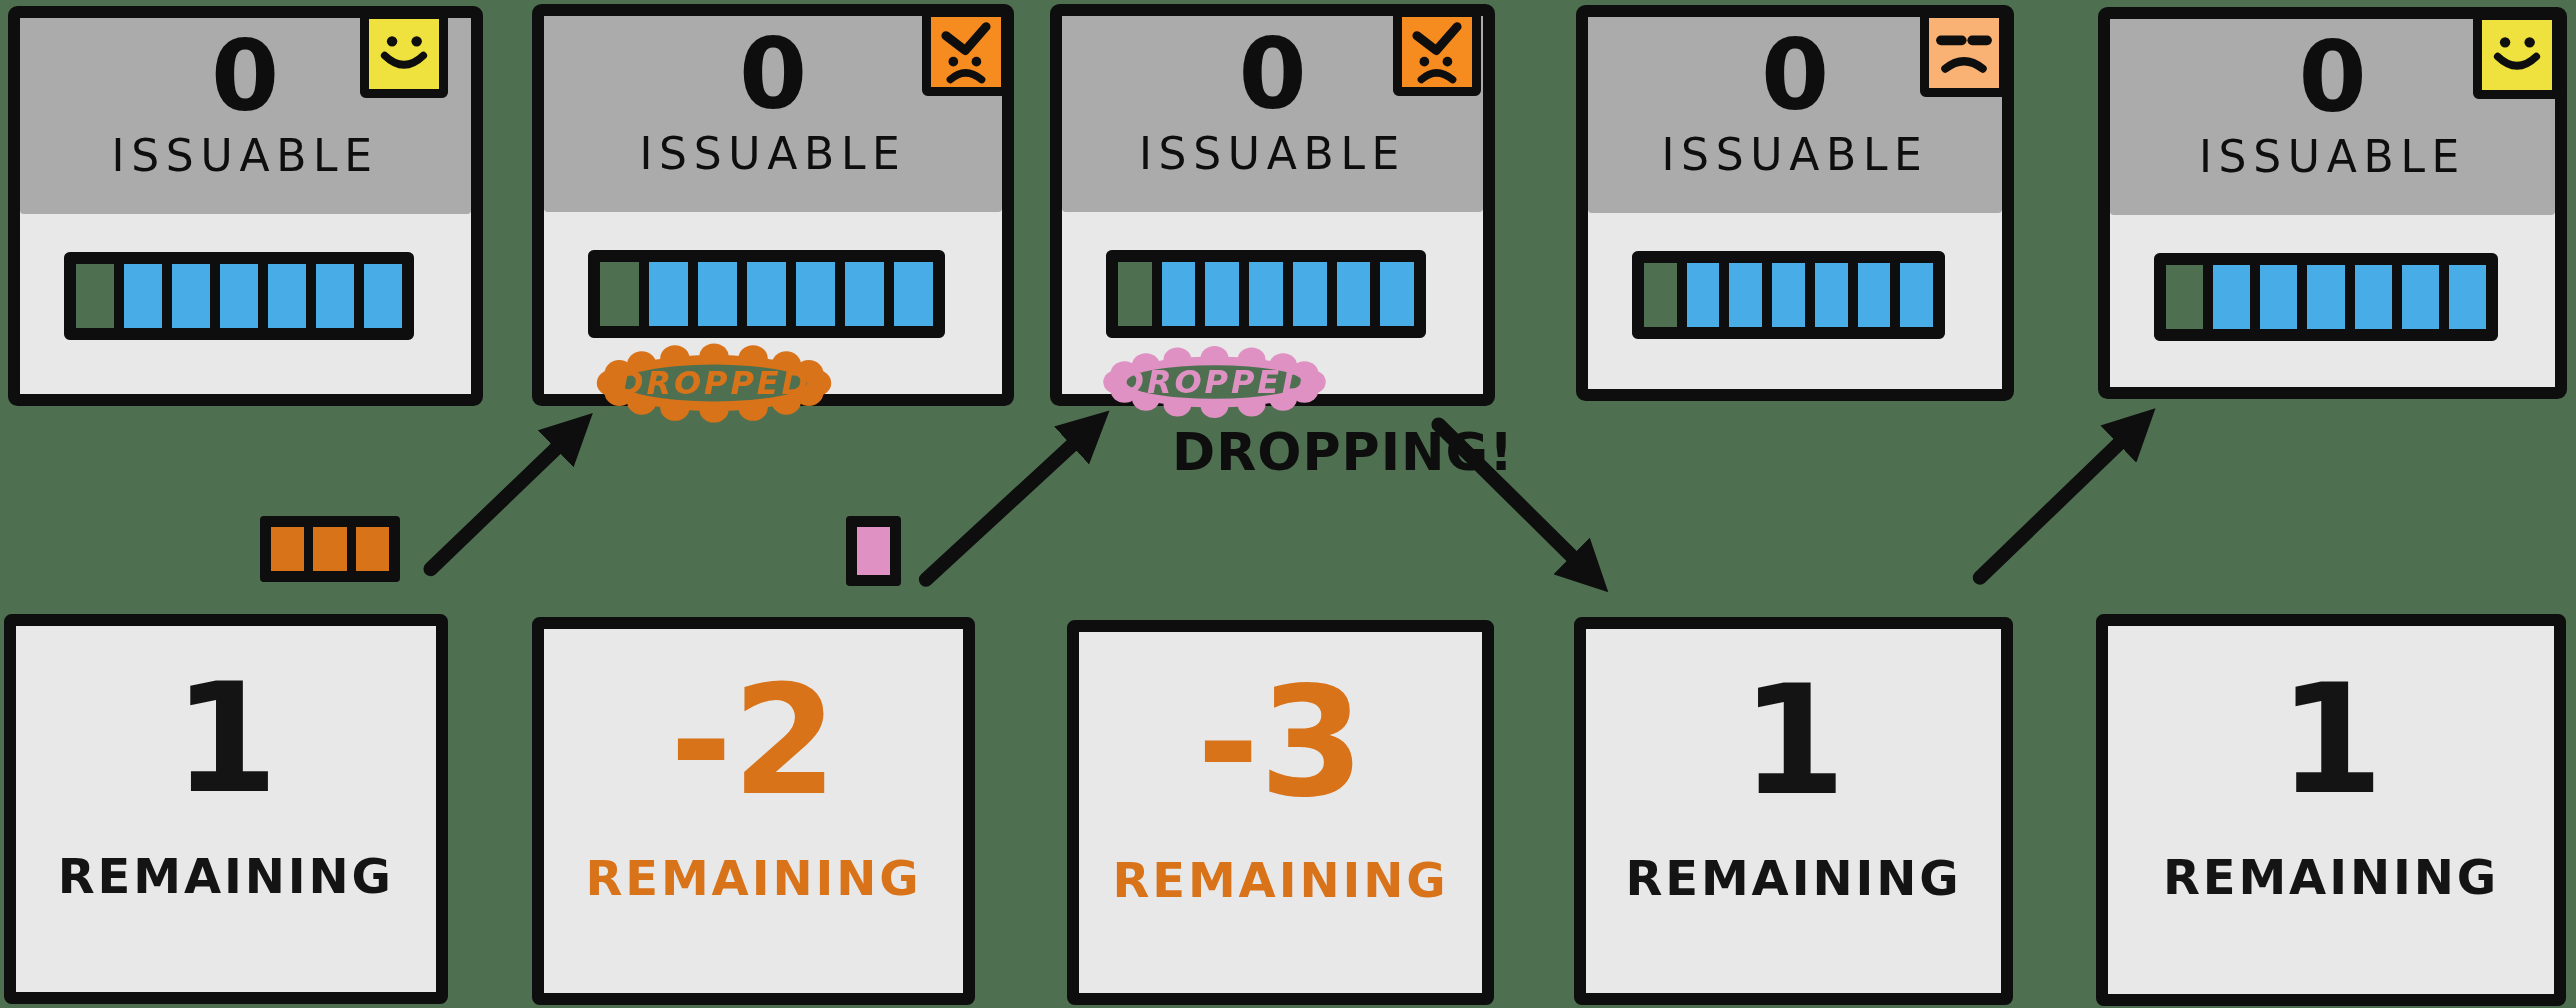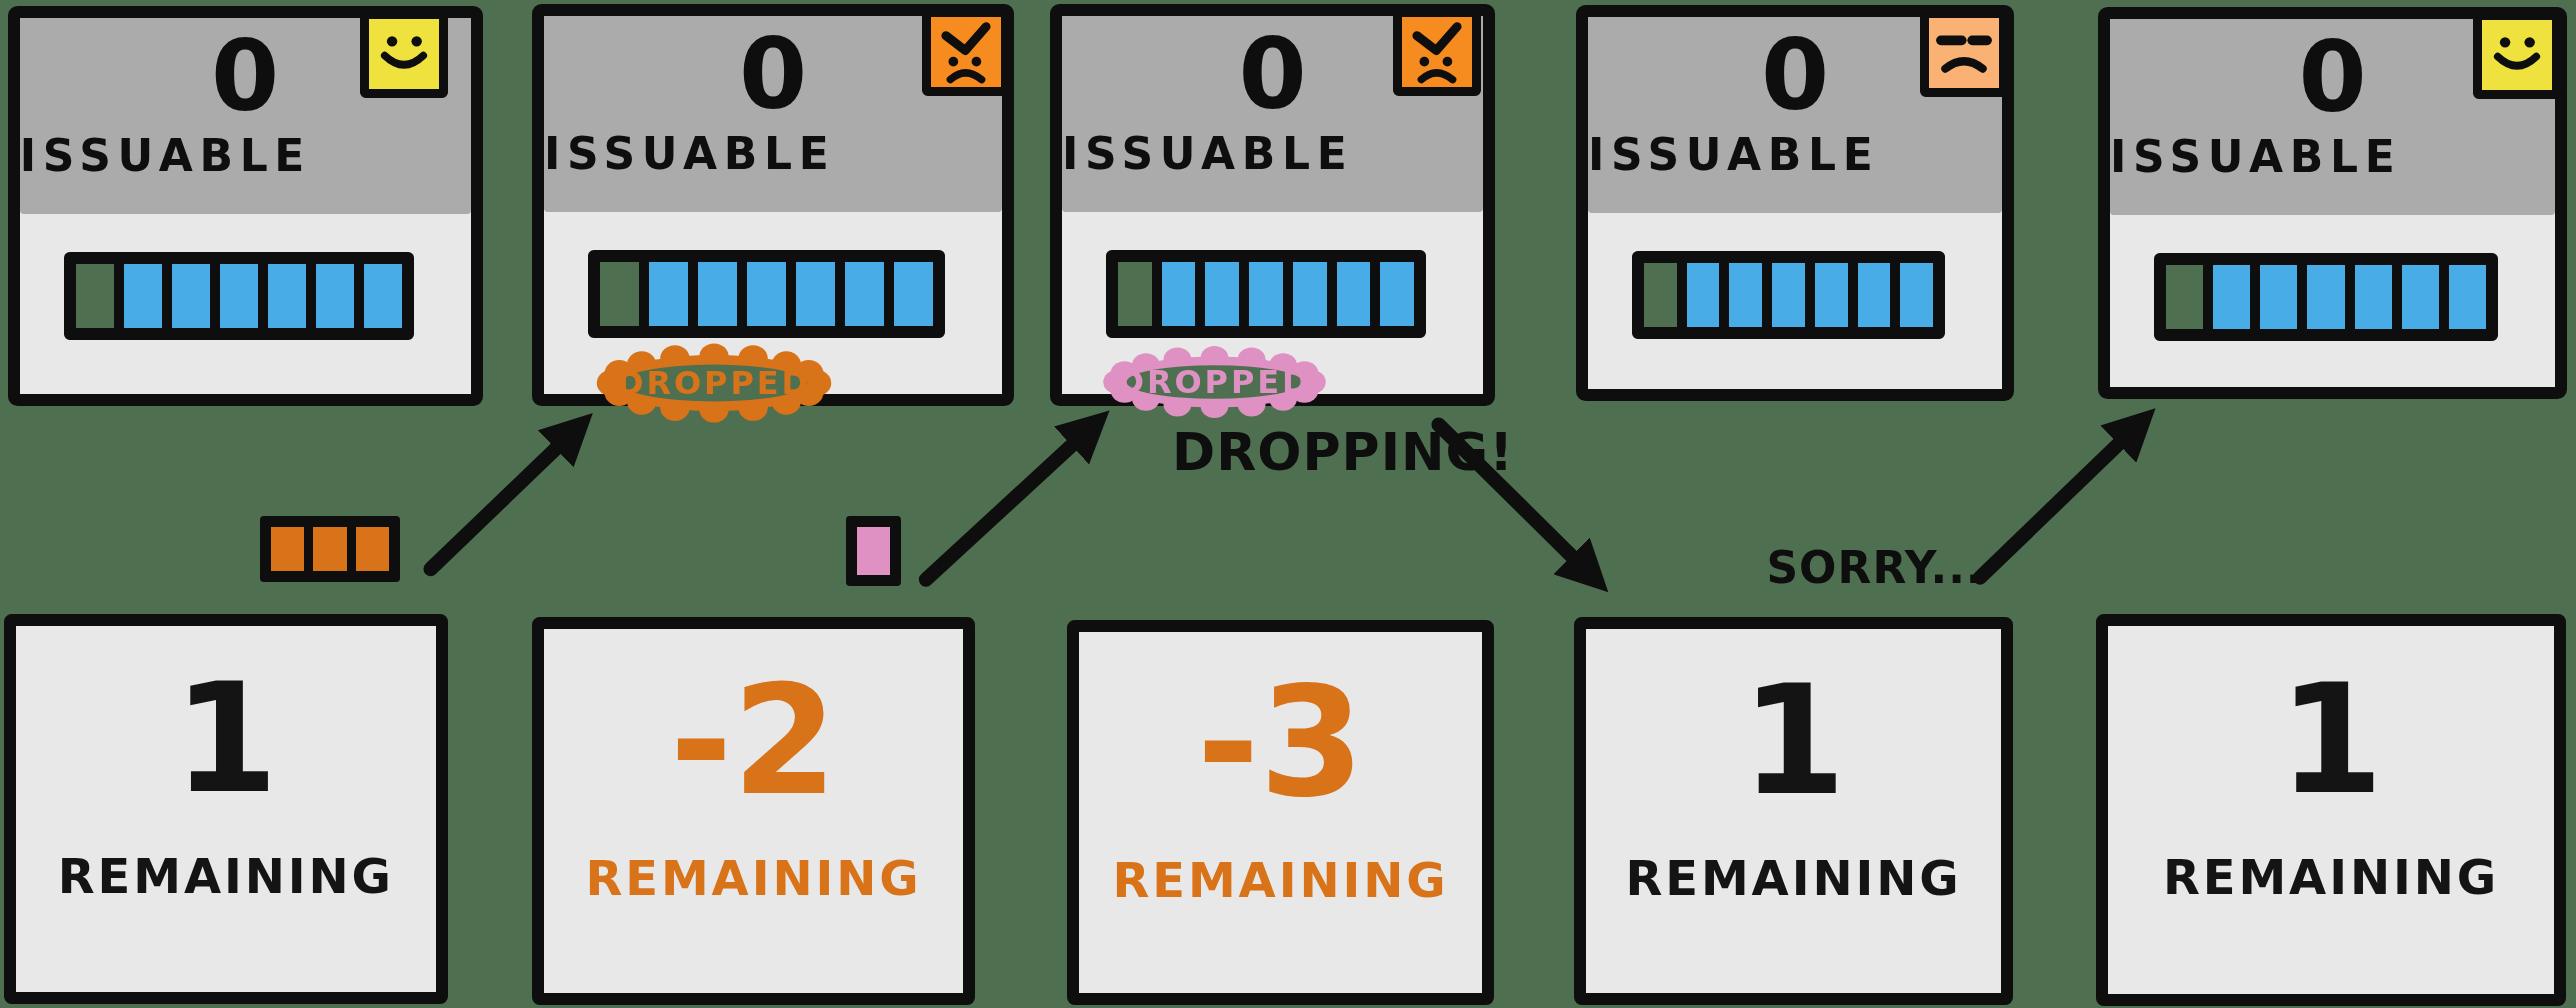--- a/index.html
+++ b/index.html
@@ -6,38 +6,38 @@
   html,body { background:#4e7050; }
   body { font-family:"DejaVu Sans","Liberation Sans",sans-serif; }
   #canvas { position:relative; width:2576px; height:1008px; background:#4e7050; overflow:hidden; }
 
   
   .panel { position:absolute; background:#e8e8e8; border:12.4px solid #0e0e0e; border-radius:9.6px; }
   .panel-header { position:absolute; left:0; top:0; right:0; height:196px; background:#ababab;
                   border-radius:0 0 3.8px 3.8px; }
   .issuable-value { text-align:center; font-size:98px; font-weight:bold; color:#0e0e0e;
                     margin-top:7.7px; line-height:1.05; }
-  .issuable-label { font-size:44px; font-weight:bold; letter-spacing:6.7px;
+  .issuable-label { text-align:center; font-size:44px; font-weight:normal; letter-spacing:6.7px;
                     color:#0e0e0e; margin-top:1.9px; }
   .sticker { position:absolute; top:-7.7px; width:88px; height:88px; border:9.6px solid #0e0e0e;
              border-radius:5.7px; }
   .sticker.yellow { background:#efe23e; }
   .sticker.orange { background:#f68b1f; }
   .sticker.peach  { background:#f9b273; }
   .sticker svg { width:100%; height:100%; display:block; }
 
   .bar { position:absolute; left:44px; right:57px; top:234px; height:88px;
          border:12.4px solid #0e0e0e; border-radius:5.7px; display:flex; background:#e8e8e8; }
   .cell { flex:1; }
   .cell + .cell { border-left:10.5px solid #0e0e0e; }
   .cell.filled { background:#48ade6; }
   .cell.empty  { background:#4e7050; }
 
   
-  .cloud { position:absolute; }
+  .cloud { position:absolute;font-style:italic; }
   .cloud svg { position:absolute; inset:0; width:100%; height:100%; }
   .cloud-text { position:absolute; inset:0; display:flex; align-items:center; justify-content:center;
                 font-weight:bold; font-size:32px; letter-spacing:2.9px; }
   .cloud-text.orange { color:#d8731a; }
   .cloud-text.pink   { color:#de91c2; }
 
   
   .note { position:absolute; font-weight:bold; color:#0e0e0e; text-align:center; }
   #note-dropping { left:1172px; top:422px; width:277px; font-size:52px; letter-spacing:1px; }
   #note-sorry    { left:1765px; top:542px; width:220px; font-size:44px; letter-spacing:1px; }
@@ -231,21 +231,20 @@
           <circle cx="170" cy="22" r="15"></circle>
           <circle cx="204" cy="29" r="15"></circle>
         <circle cx="227" cy="39" r="15"></circle>
       </g>
       <ellipse cx="130" cy="50" rx="95" ry="21" fill="#4e7050"></ellipse>
     </svg>
     <span class="cloud-text pink">DROPPED</span>
   </div>
 
   <div class="note" id="note-dropping">DROPPING!</div>
-  <div class="note" id="note-sorry">SORRY...</div>
 
   <div class="strip">
     <div class="cell token"></div>
     <div class="cell token"></div>
     <div class="cell token"></div>
   </div>
   <div class="pink-token"></div>
 
   <section class="card ink" style="left:3.8px;top:614px;width:444px;height:390px">
     <div class="card-value">1</div>

